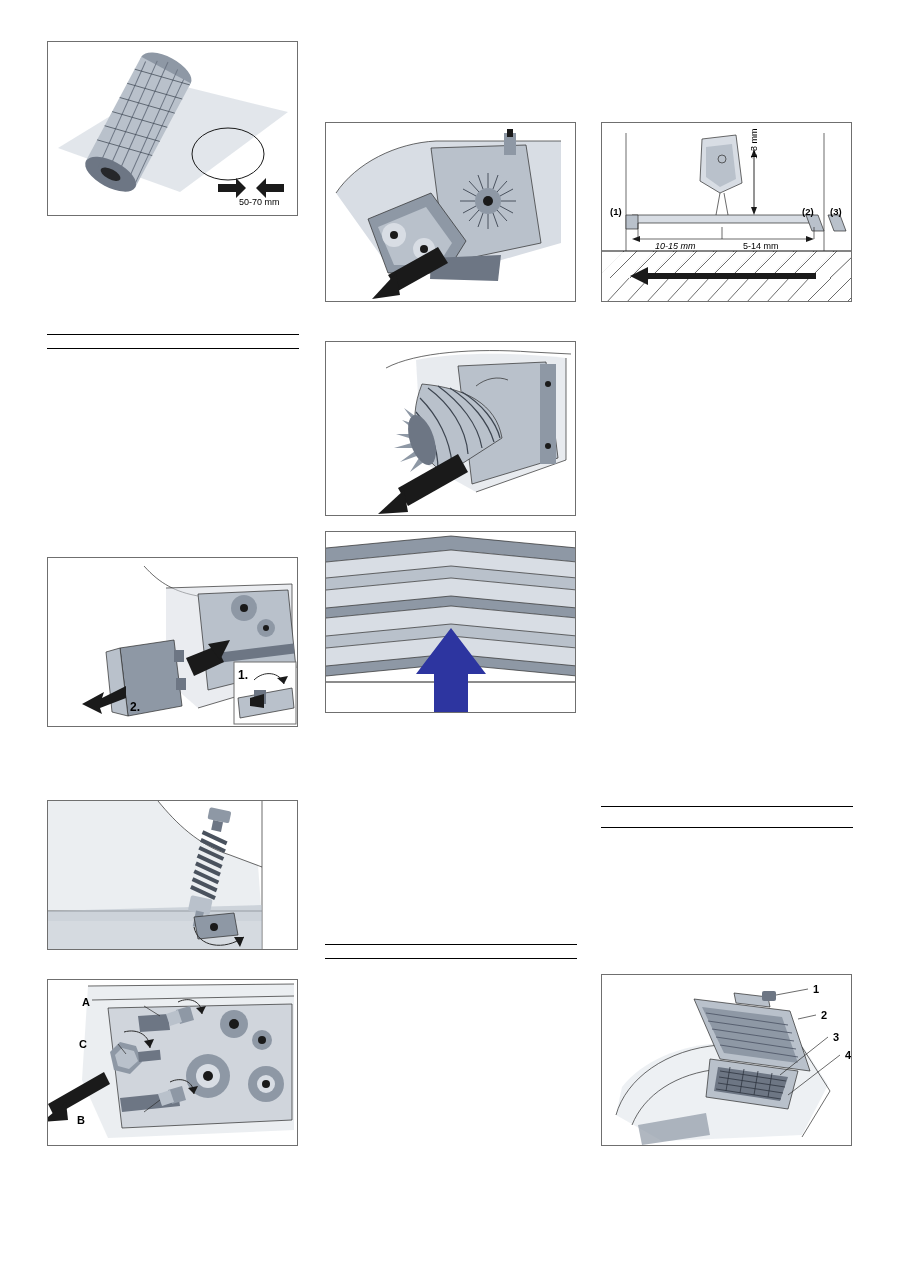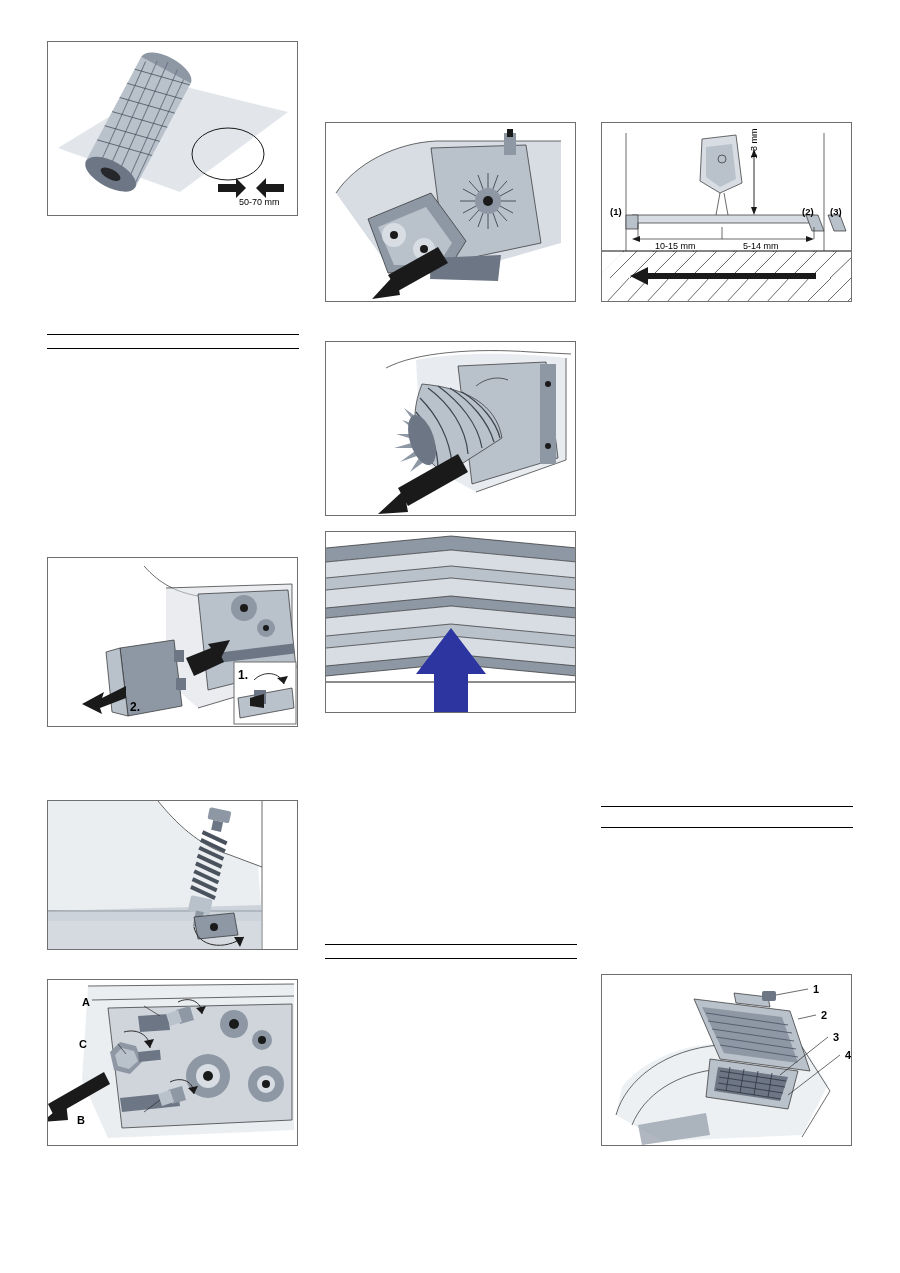--- a/index.html
+++ b/index.html
@@ -166,21 +166,21 @@
       <path class="lnt" d="M36,116 L36,100"></path>
       <path class="lnt" d="M120,116 L120,104"></path>
       <path class="lnt" d="M212,116 L212,104"></path>
       <path class="bk" d="M38,150 L214,150 L214,156 L38,156 Z"></path>
       <polygon class="bk" points="28,153 46,144 46,162"></polygon>
     </svg>
     <div class="lbl" style="left:147px;top:36px;transform:rotate(-90deg);transform-origin:left top;">1-3 mm</div>
     <div class="lblb" style="left:8px;top:83px;">(1)</div>
     <div class="lblb" style="left:200px;top:83px;">(2)</div>
     <div class="lblb" style="left:228px;top:83px;">(3)</div>
-    <div class="lbl" style="left:53px;top:118px;">10-15 mm</div>
+    <div class="lbl" style="left:53px;top:118px;font-style:italic;">10-15 mm</div>
     <div class="lbl" style="left:141px;top:118px;">5-14 mm</div>
   </div>
 
   <div class="rule" style="left:47px;top:334px;width:252px;"></div>
   <div class="rule" style="left:47px;top:348px;width:252px;"></div>
 
   <div class="fig" style="left:325px;top:341px;width:251px;height:175px;">
     <svg width="251" height="175" viewBox="0 0 251 175">
       <path class="lnt" d="M60,26 C90,10 150,6 205,10 L245,12"></path>
       <path class="g1" d="M90,18 C130,10 190,10 240,16 L240,118 L150,150 L96,120 Z" opacity="0.6"></path>

